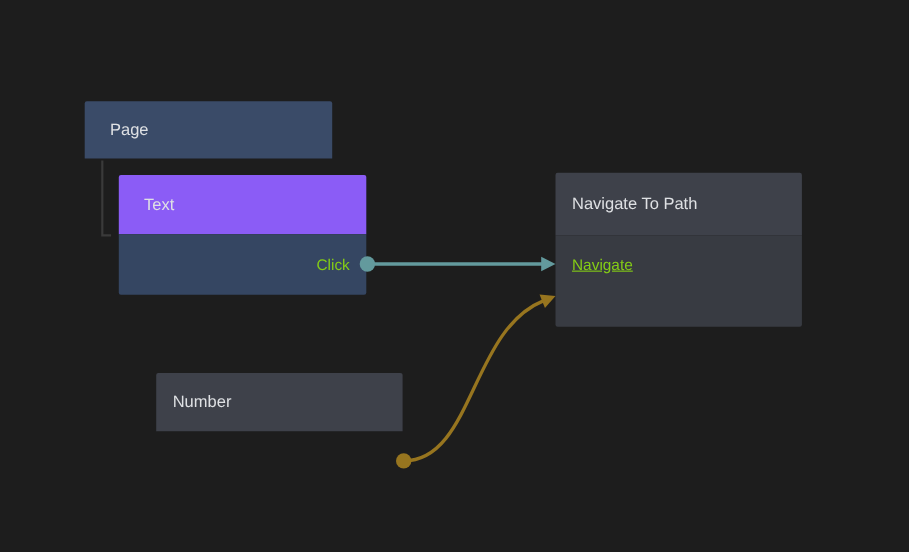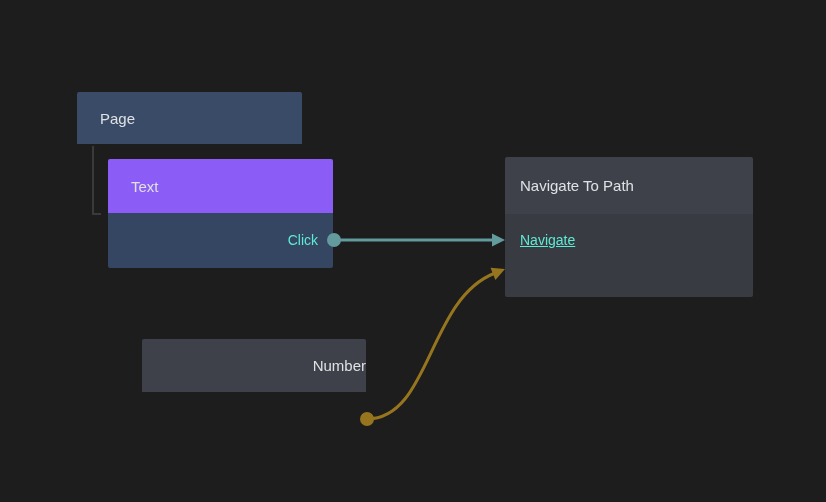--- a/index.html
+++ b/index.html
@@ -30,21 +30,21 @@
     position:absolute;
     left:0; right:0; bottom:0;
     border-radius:0 0 2px 2px;
   }
   .port-row {
     position:absolute;
     left:0; right:0;
     height:22px;
     line-height:22px;
     font-size:14px;
-    color:#5eead4;
+    color:#84cc16;
     white-space:nowrap;
   }
   .port-row.output { text-align:right; padding-right:15px; }
   .port-row.input  { text-align:left;  padding-left:15px; }
   .edges {
     position:absolute;
     left:0; top:0;
     width:826px; height:502px;
     pointer-events:none;
   }
@@ -59,30 +59,30 @@
       </div>
     </div>
     <div class="node visual" style="left: 108px; top: 159px; width: 225px; height: 109px;">
       <div class="node-header" style="height: 54px; padding-left: 23px; background: #8b5cf6;">
         <span>Text</span>
       </div>
       <div class="node-body" style="top: 54px; background: rgb(53, 70, 98);">
         <div class="port-row output" style="top: 16px;"><span>Click</span></div>
       </div>
     </div>
-    <div class="node logic" style="left: 505px; top: 157px; width: 248px; height: 140px;">
+    <div class="node logic" style="left: 505px; top: 157px; width: 224px; height: 140px;">
       <div class="node-header" style="height: 57px; padding-left: 15px; background: rgb(62, 65, 74);">
         <span>Navigate To Path</span>
       </div>
       <div class="node-body" style="top: 57px; background: rgb(56, 59, 66);">
         <div class="port-row input" style="top: 15px; text-decoration: underline;"><span>Navigate</span></div>
       </div>
     </div>
     <div class="node logic" style="left: 142px; top: 339px; width: 224px; height: 106px;">
-      <div class="node-header" style="height: 53px; padding-left: 15px; background: rgb(62, 65, 74); justify-content: flex-end;">
+      <div class="node-header" style="height: 53px; padding-left: 15px; background: rgb(62, 65, 74);">
         <span>Number</span>
       </div>
     </div>
     <svg class="edges">
       <polyline points="93,146 93,214 101,214" fill="none" stroke="#3a3a3a" stroke-width="2"></polyline>
       <g>
         <path d="M 334 240 L 493 240" fill="none" stroke="#639a9d" stroke-width="3"></path>
         <polygon points="505.0,240.0 492.0,233.5 492.0,246.5" fill="#639a9d"></polygon>
         <circle cx="334" cy="240" r="7" fill="#639a9d"></circle>
       </g>

